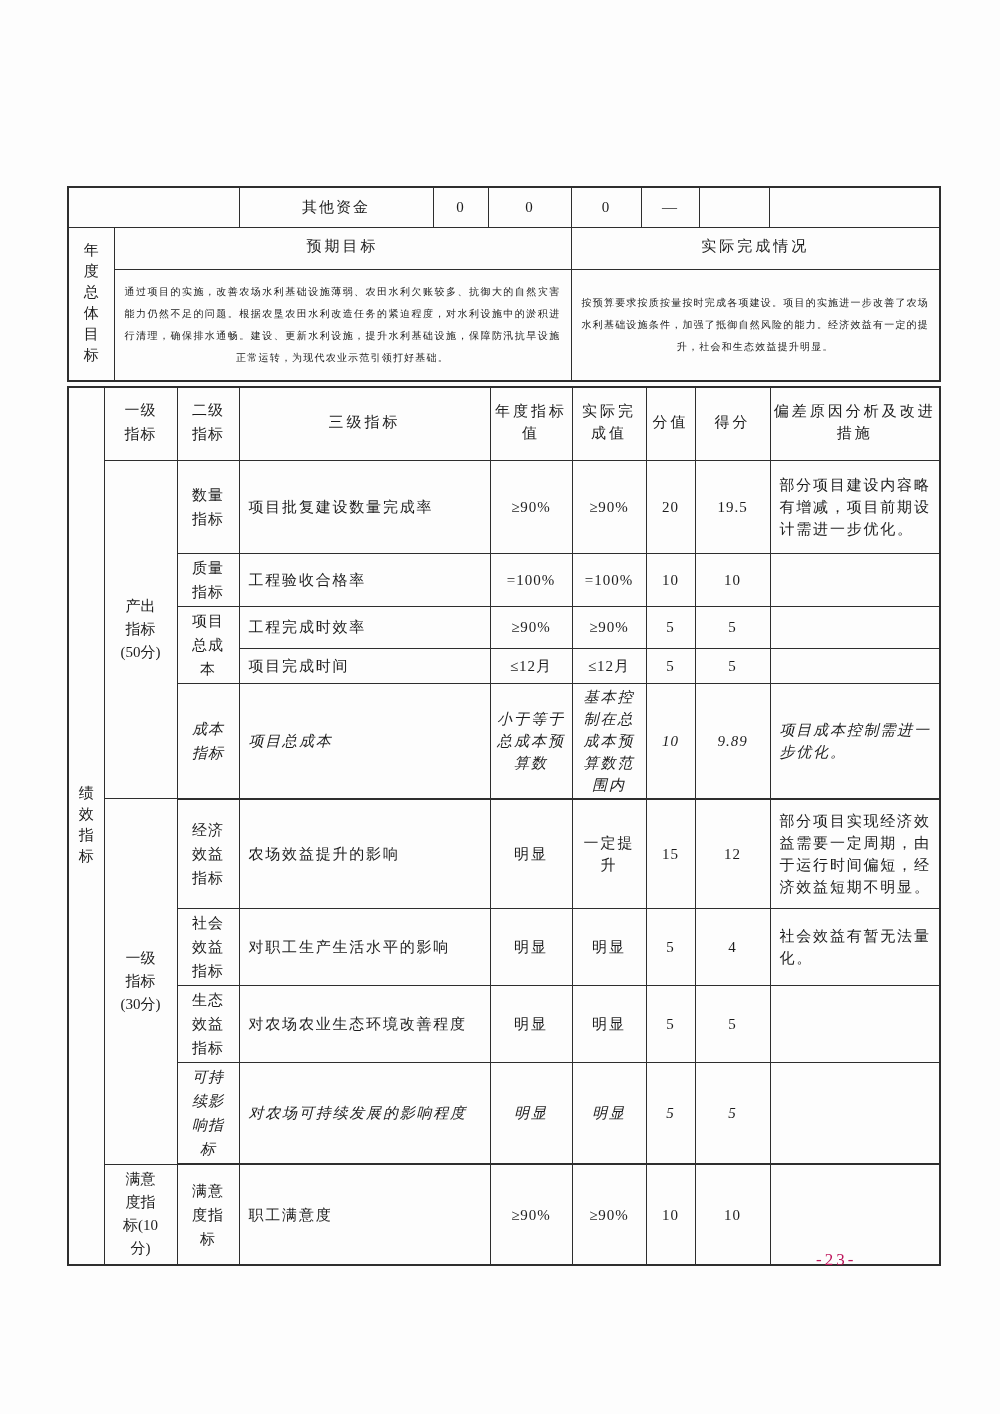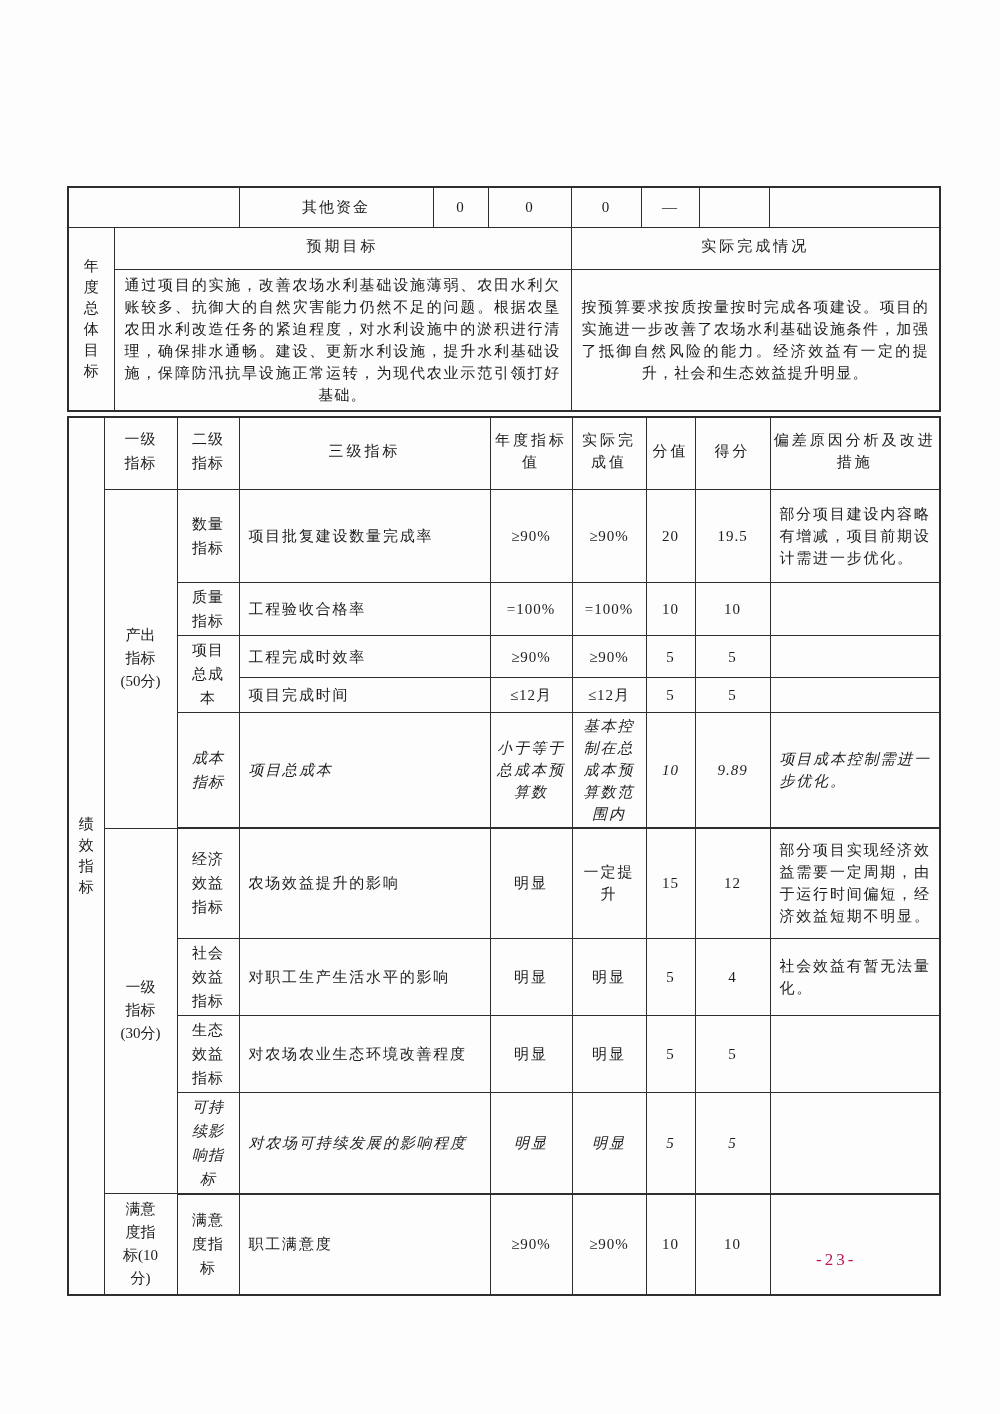--- a/index.html
+++ b/index.html
@@ -16,23 +16,23 @@
     font-size:15px;letter-spacing:2px;line-height:22px;
     padding:2px 3px;overflow:hidden;
   }
   .outer{border:2px solid #2e2e2e;}
   .t2{margin-top:4px;}
   
   .hdr{letter-spacing:3px;font-family:Liberation Mono, monospace;}
   .left{text-align:left;padding-left:9px;letter-spacing:1.8px;}
   .just{
     text-align:justify;text-align-last:center;
-    padding:4px 10px;letter-spacing:1.2px;line-height:22px;font-size:15px;
-  }
-  .vlabel{display:inline-block;width:17px;line-height:21px;letter-spacing:0;word-break:break-all;}
+    padding:4px 10px;letter-spacing:1.2px;line-height:22px;font-size:10px;
+  }
+  .vlabel{display:inline-block;width:17px;line-height:21px;letter-spacing:0;word-break:break-all;font-family:Liberation Mono, monospace;}
   .w2{display:inline-block;width:34px;line-height:24px;letter-spacing:1px;word-break:break-all;}
   .w2b{display:inline-block;width:40px;line-height:23px;letter-spacing:0;word-break:break-all;}
   .num{letter-spacing:1px;}
   .thick td{border-bottom-width:2px;font-style:italic;}
   .pageno{
     position:absolute;left:816px;top:1250px;
     font-size:17px;letter-spacing:3px;color:#be185d;
   }
 </style>
 </head>

